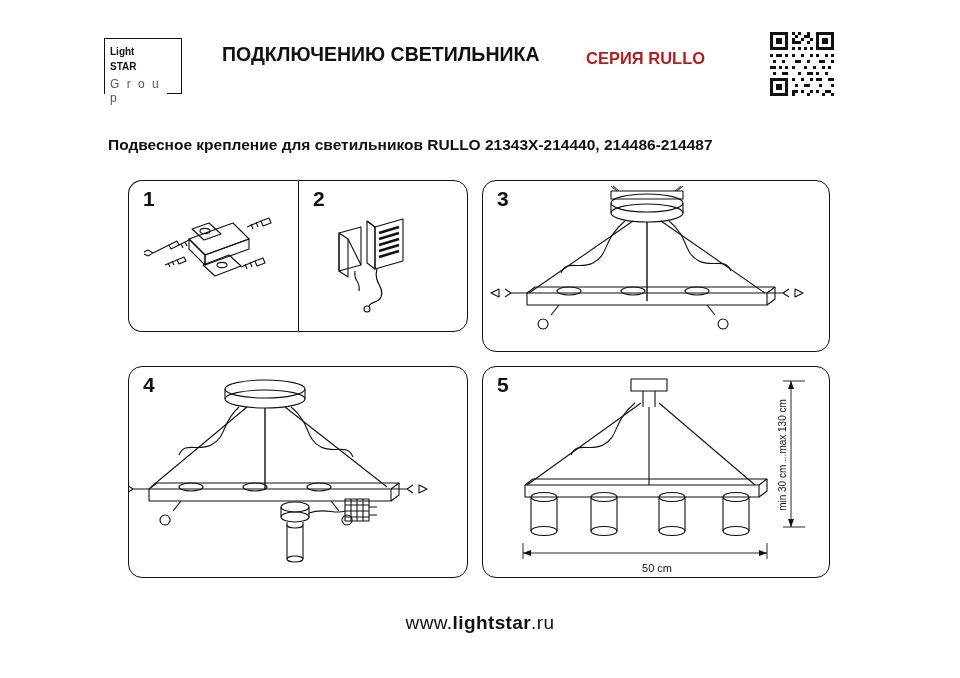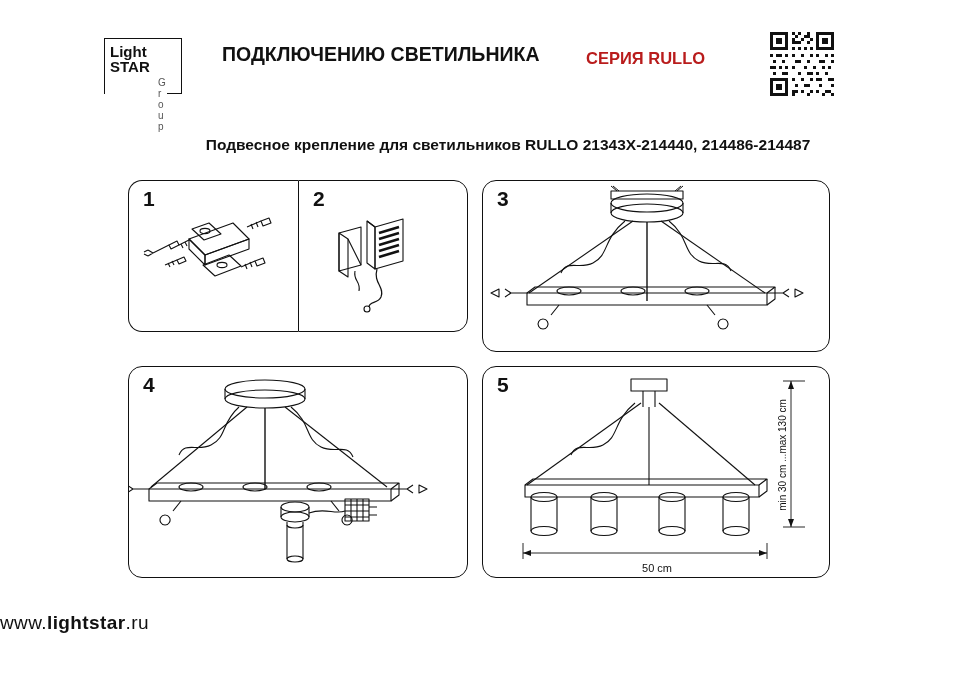--- a/index.html
+++ b/index.html
@@ -31,32 +31,31 @@
     position: absolute;
     left: 0; top: 0;
     width: 62px;
     height: 56px;
     background: #ffffff;
     padding-left: 5px;
     box-sizing: border-box;
   }
   .logo-line {
     font-weight: bold;
-    font-size: 15px;
+    font-size: 10px;
     line-height: 15px;
     letter-spacing: 0px;
     color: #111;
   }
   .logo-line.l1 { margin-top: 5px; }
   .logo-sub {
-    font-size: 10px;
+    font-size: 12px;
     letter-spacing: 2px;
     color: #555;
     margin-top: 3px;
-    margin-left: 48px;
   }
 
   .title-block {
     position: absolute;
     left: 222px;
     top: 42px;
     width: 330px;
   }
   .title-block .t {
     font-weight: bold;
@@ -89,21 +88,20 @@
   .qr svg { display: block; }
 
   .subtitle {
     position: absolute;
     left: 108px;
     top: 136px;
     width: 800px;
     font-weight: bold;
     font-size: 15.5px;
     color: #111;
-    text-align: center;
   }
 
   
   .panel {
     position: absolute;
     border: 1px solid #111;
     border-radius: 14px;
     background: #ffffff;
     box-sizing: border-box;
   }
@@ -122,21 +120,21 @@
   #panel5 { left: 482px; top: 366px; width: 348px; height: 212px; }
 
   .panel svg { position: absolute; left: 0; top: 0; }
 
   
   .footer {
     position: absolute;
     left: 0;
     top: 612px;
     width: 960px;
-    text-align: left;
+    text-align: center;
   }
   .footer .url {
     font-size: 19px;
     letter-spacing: 0.4px;
     color: #111;
   }
   .footer .url b { font-weight: bold; }
 
   .vtext {
     font-size: 9.5px;

